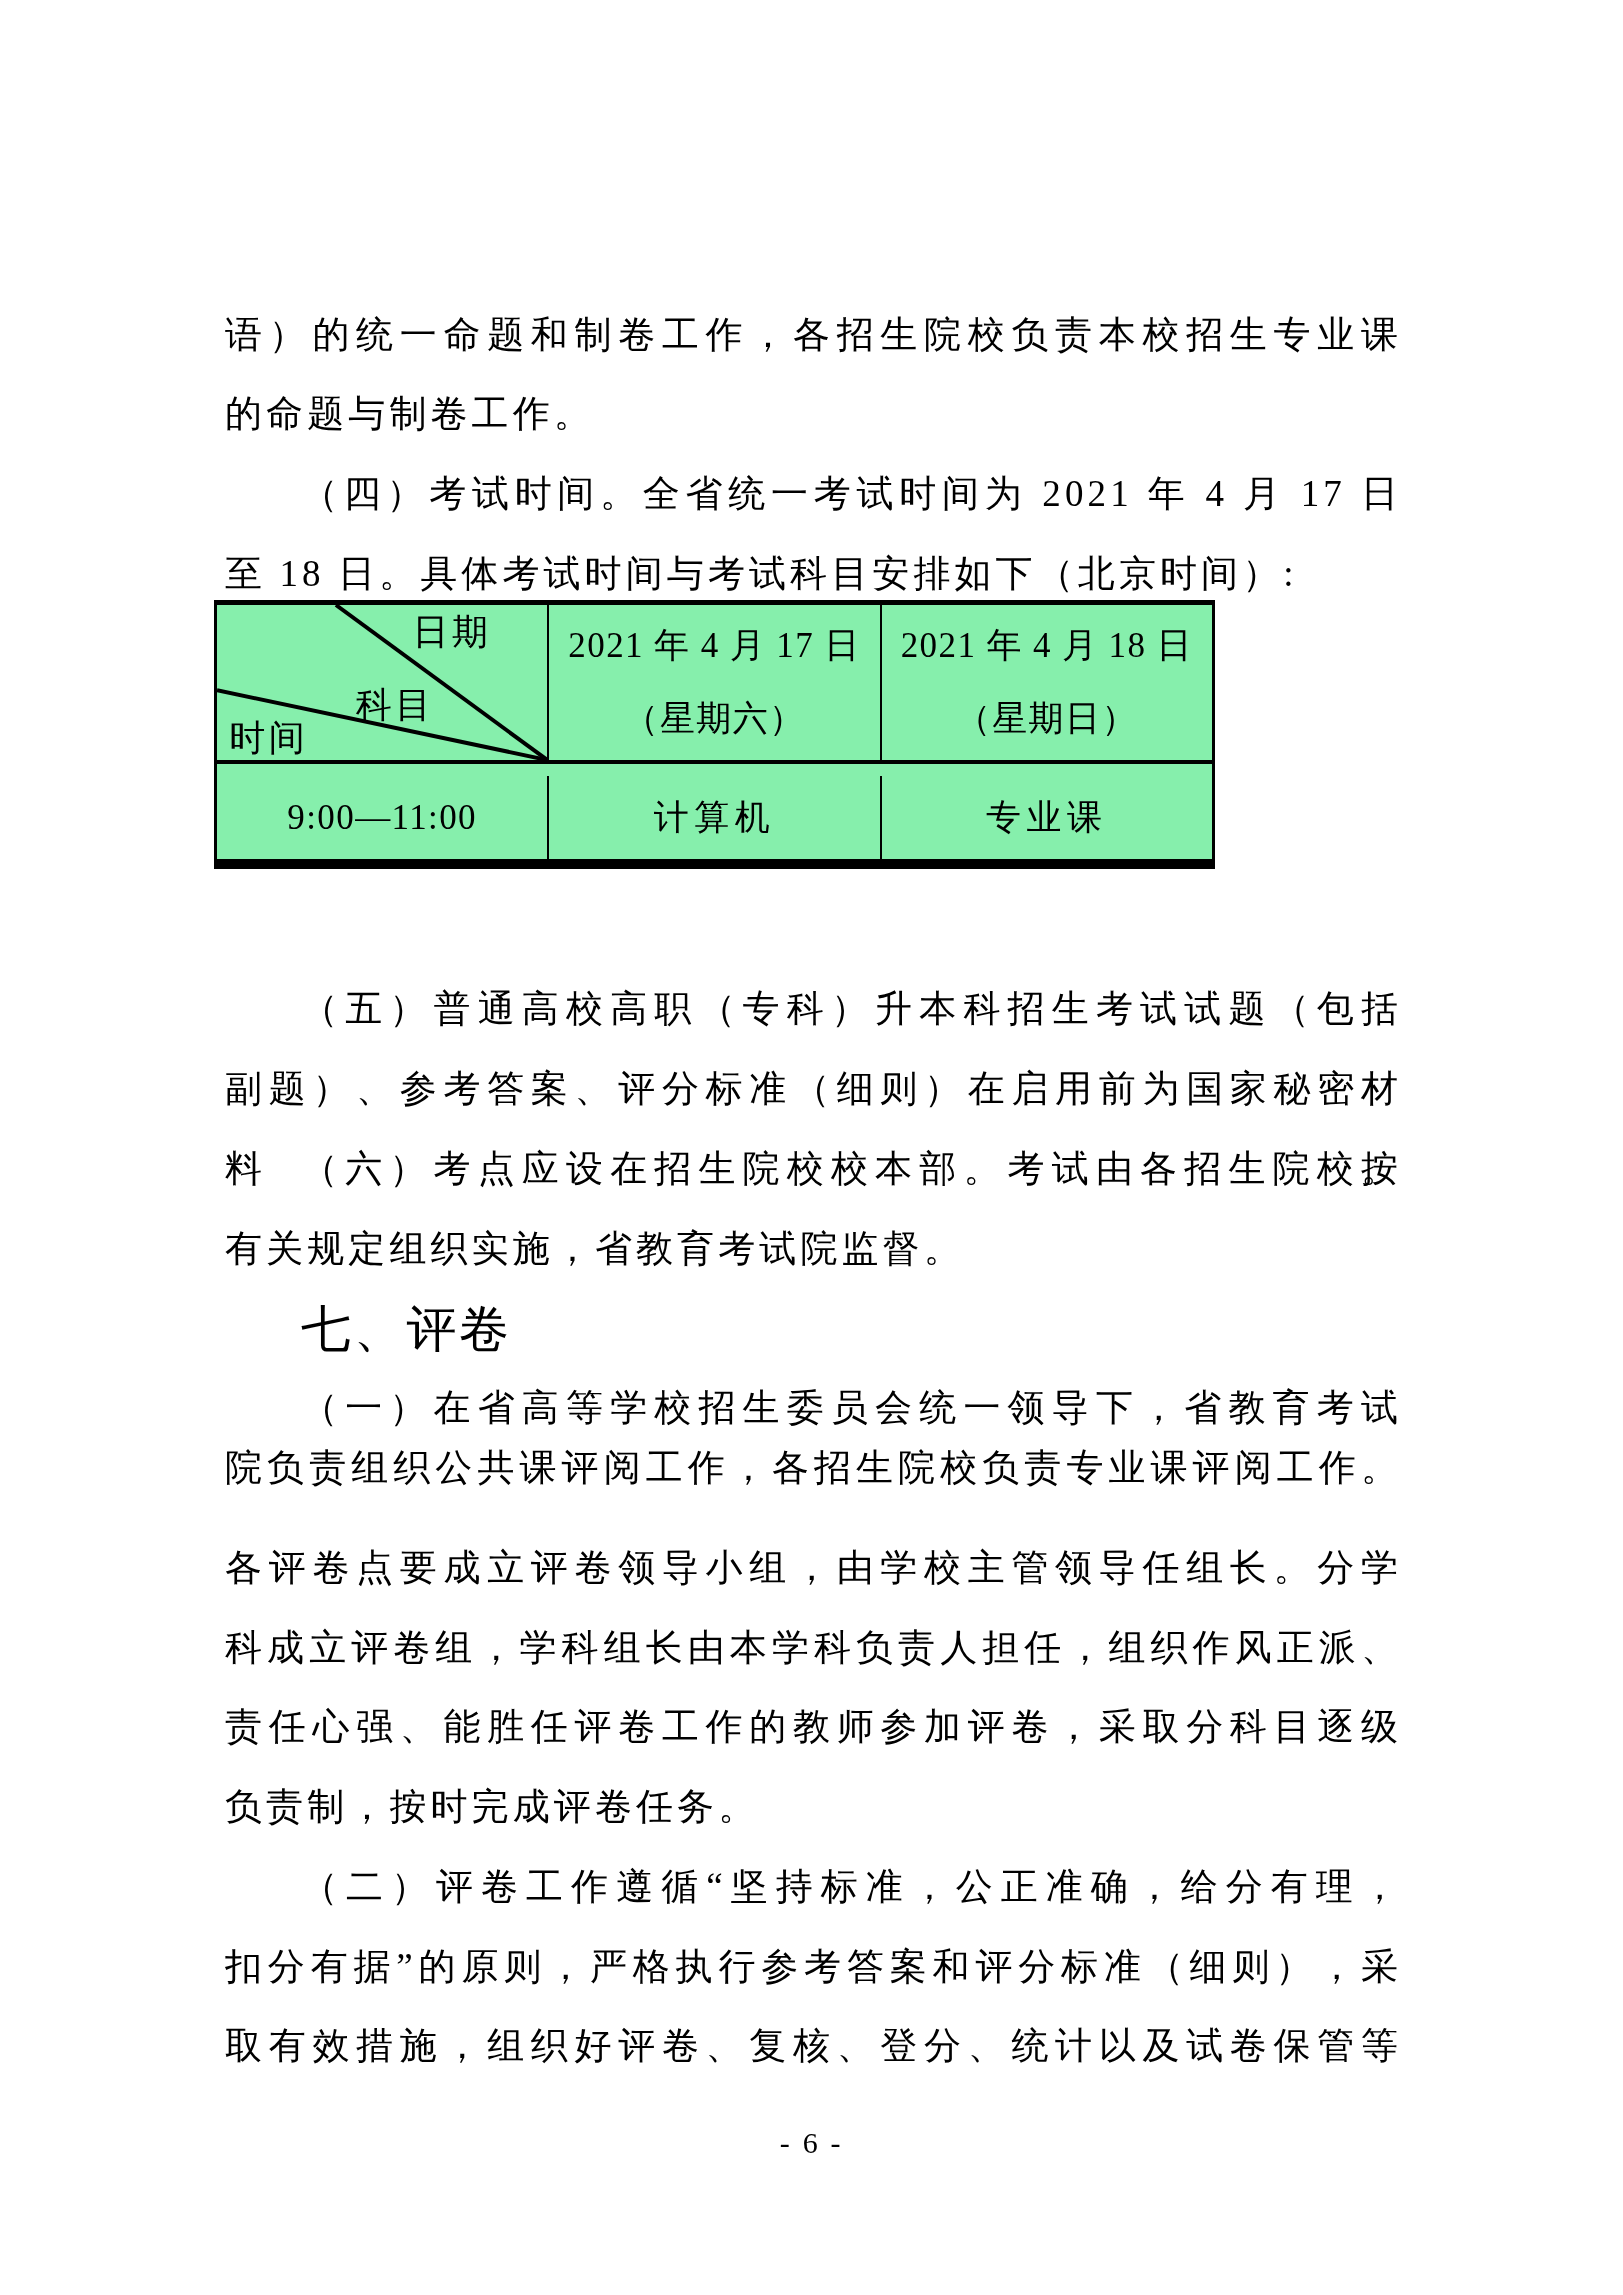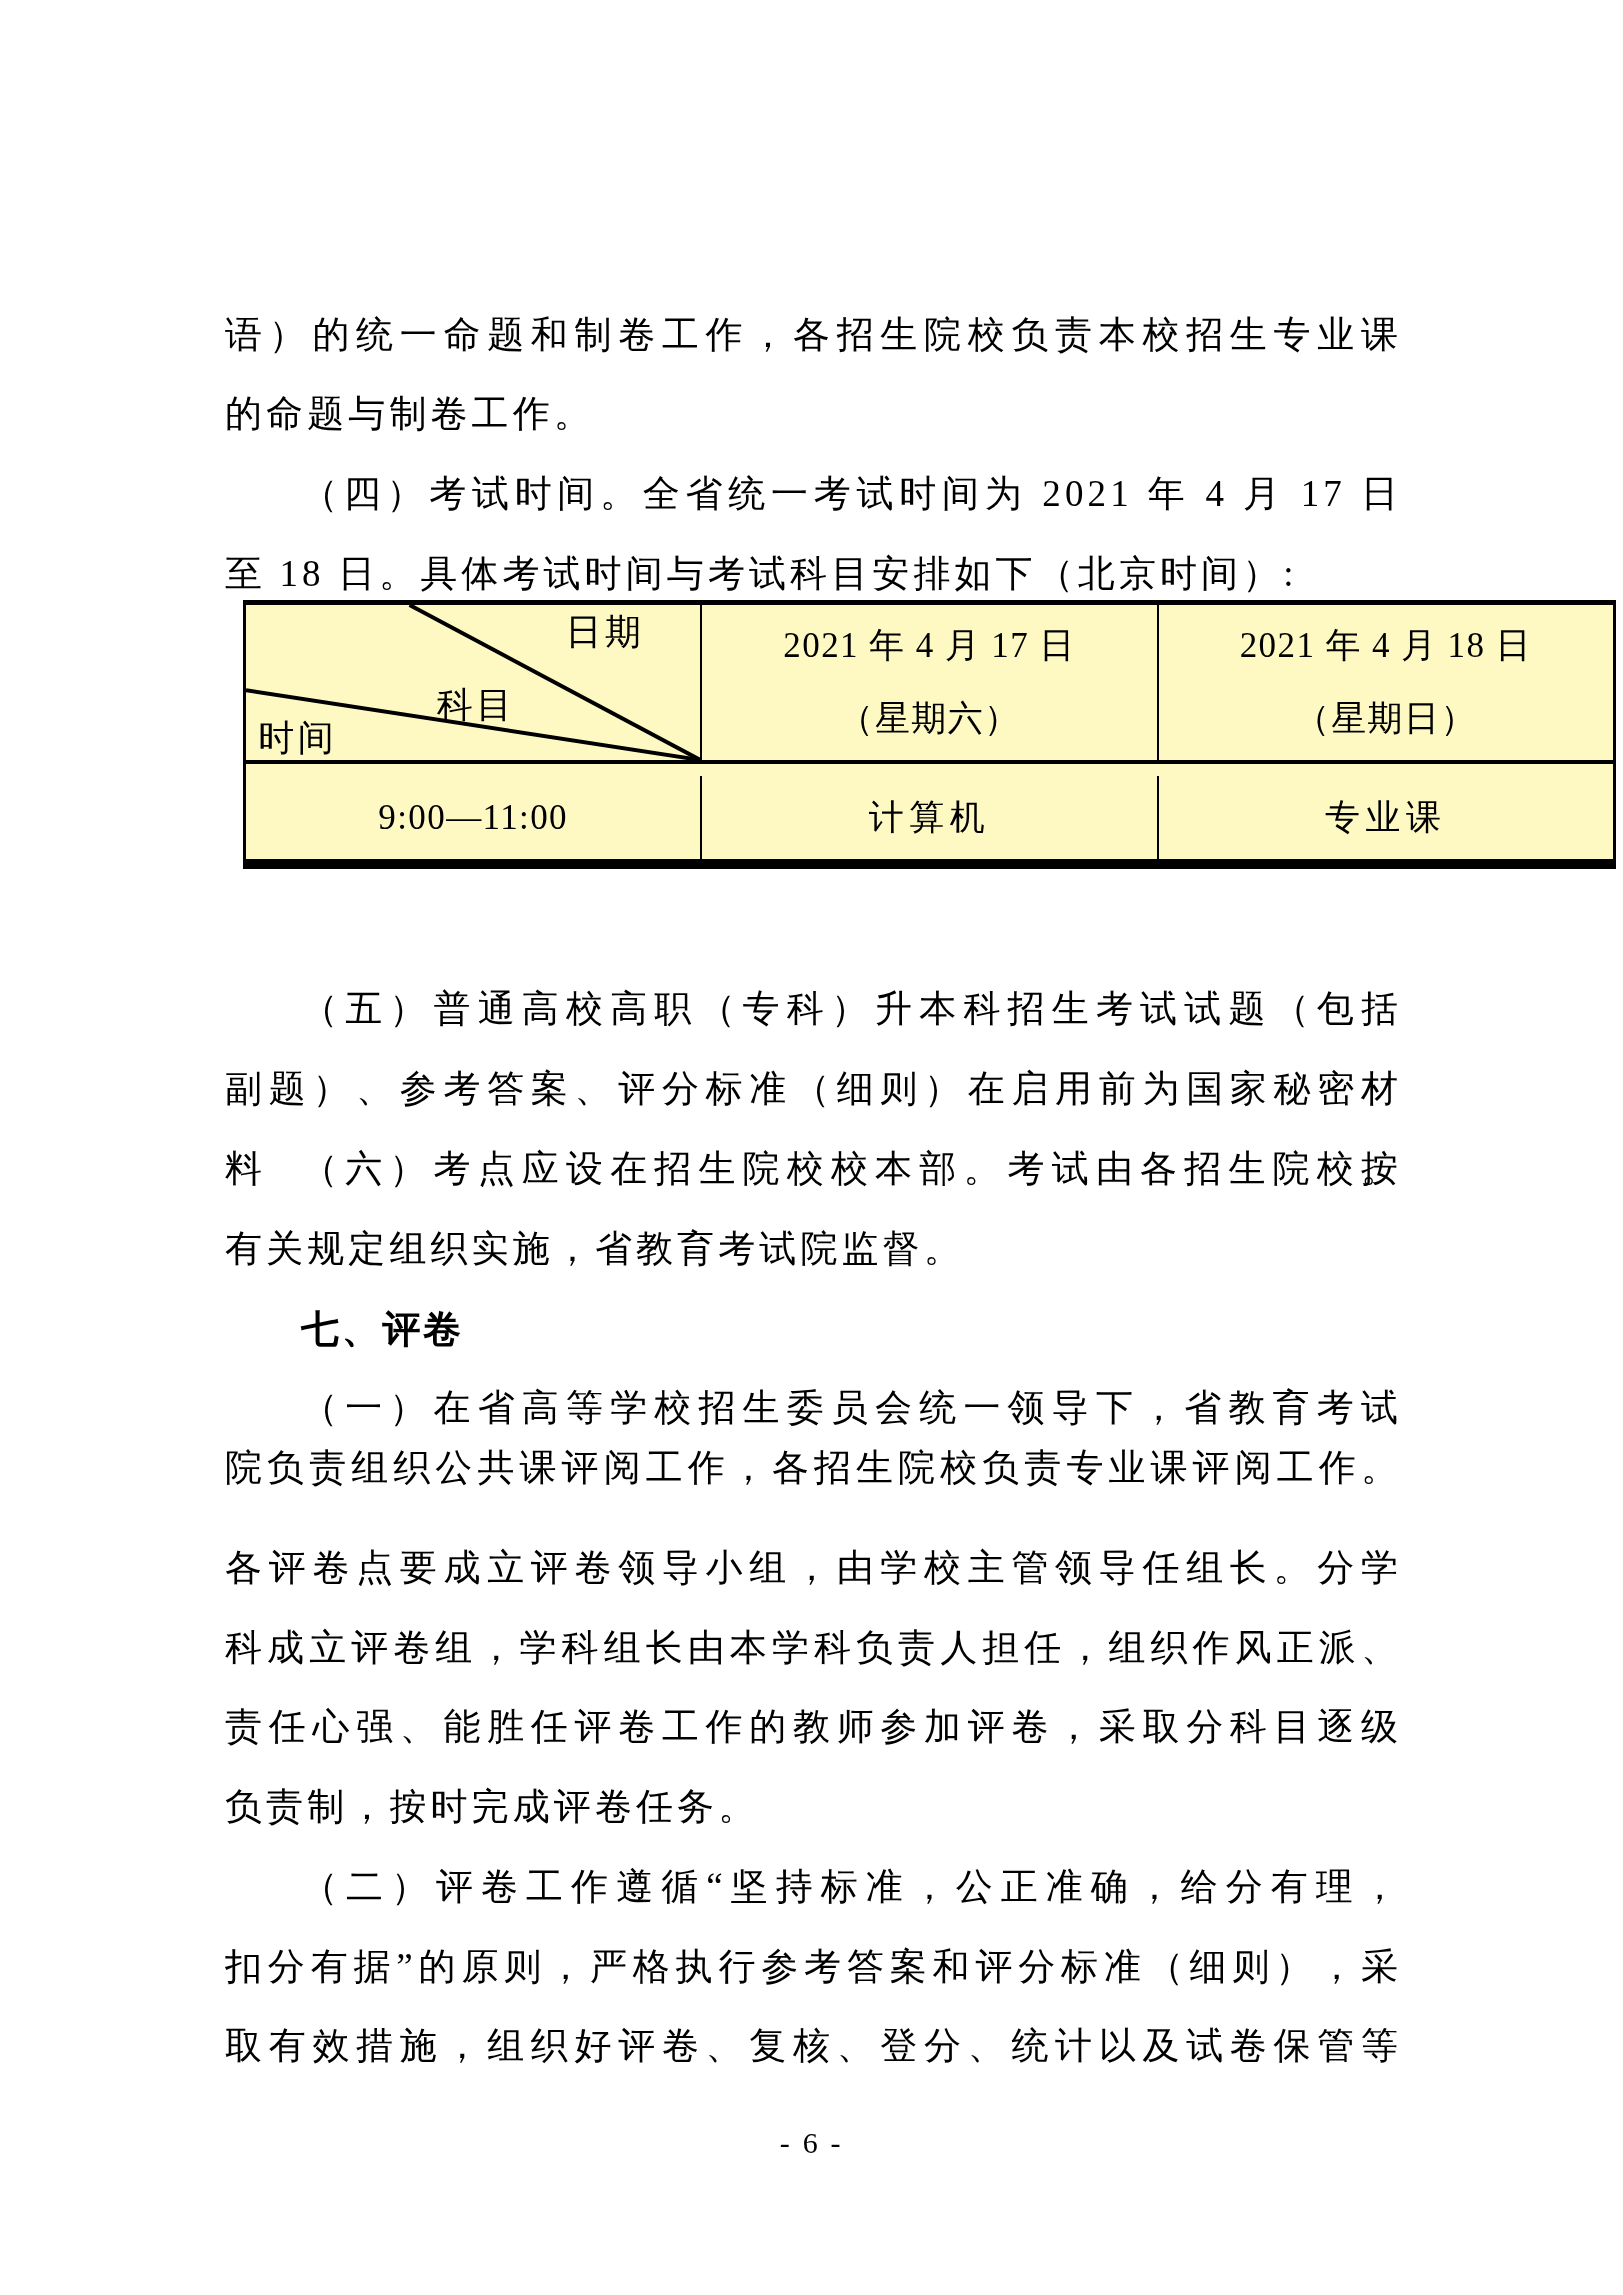--- a/index.html
+++ b/index.html
@@ -23,35 +23,35 @@
     white-space: nowrap;
   }
   .jfull {
     white-space: normal;
     text-align: justify;
     text-align-last: justify;
   }
   .indent { text-indent: 76px; }
   .heading {
     font-family: "Liberation Sans", "DejaVu Sans", sans-serif;
-    font-weight: bold;
-    font-size: 38px;
+    font-weight: normal;
+    font-size: 50px;
     letter-spacing: 2.7px;
   }
   
   .xtable {
     position: absolute;
-    left: 243px;
+    left: 214px;
     top: 600px;
-    width: 1373px;
+    width: 1001px;
     box-sizing: border-box;
     border: 3.4px solid #000;
     border-top-width: 5.5px;
     border-bottom-width: 6.1px;
-    background: #fef9c3;
+    background: #86efac;
   }
   .trow { display: flex; }
   .trow-header { height: 155px; border-bottom: 4.8px solid #000; }
   .trow-r1 { height: 83px; border-bottom: 4.1px solid #000; margin-top: 12px; }
   .trow-r2 { height: 76px; }
   .tcell {
     flex: 1 1 0;
     box-sizing: border-box;
     border-right: 2.7px solid #000;
     position: relative;

